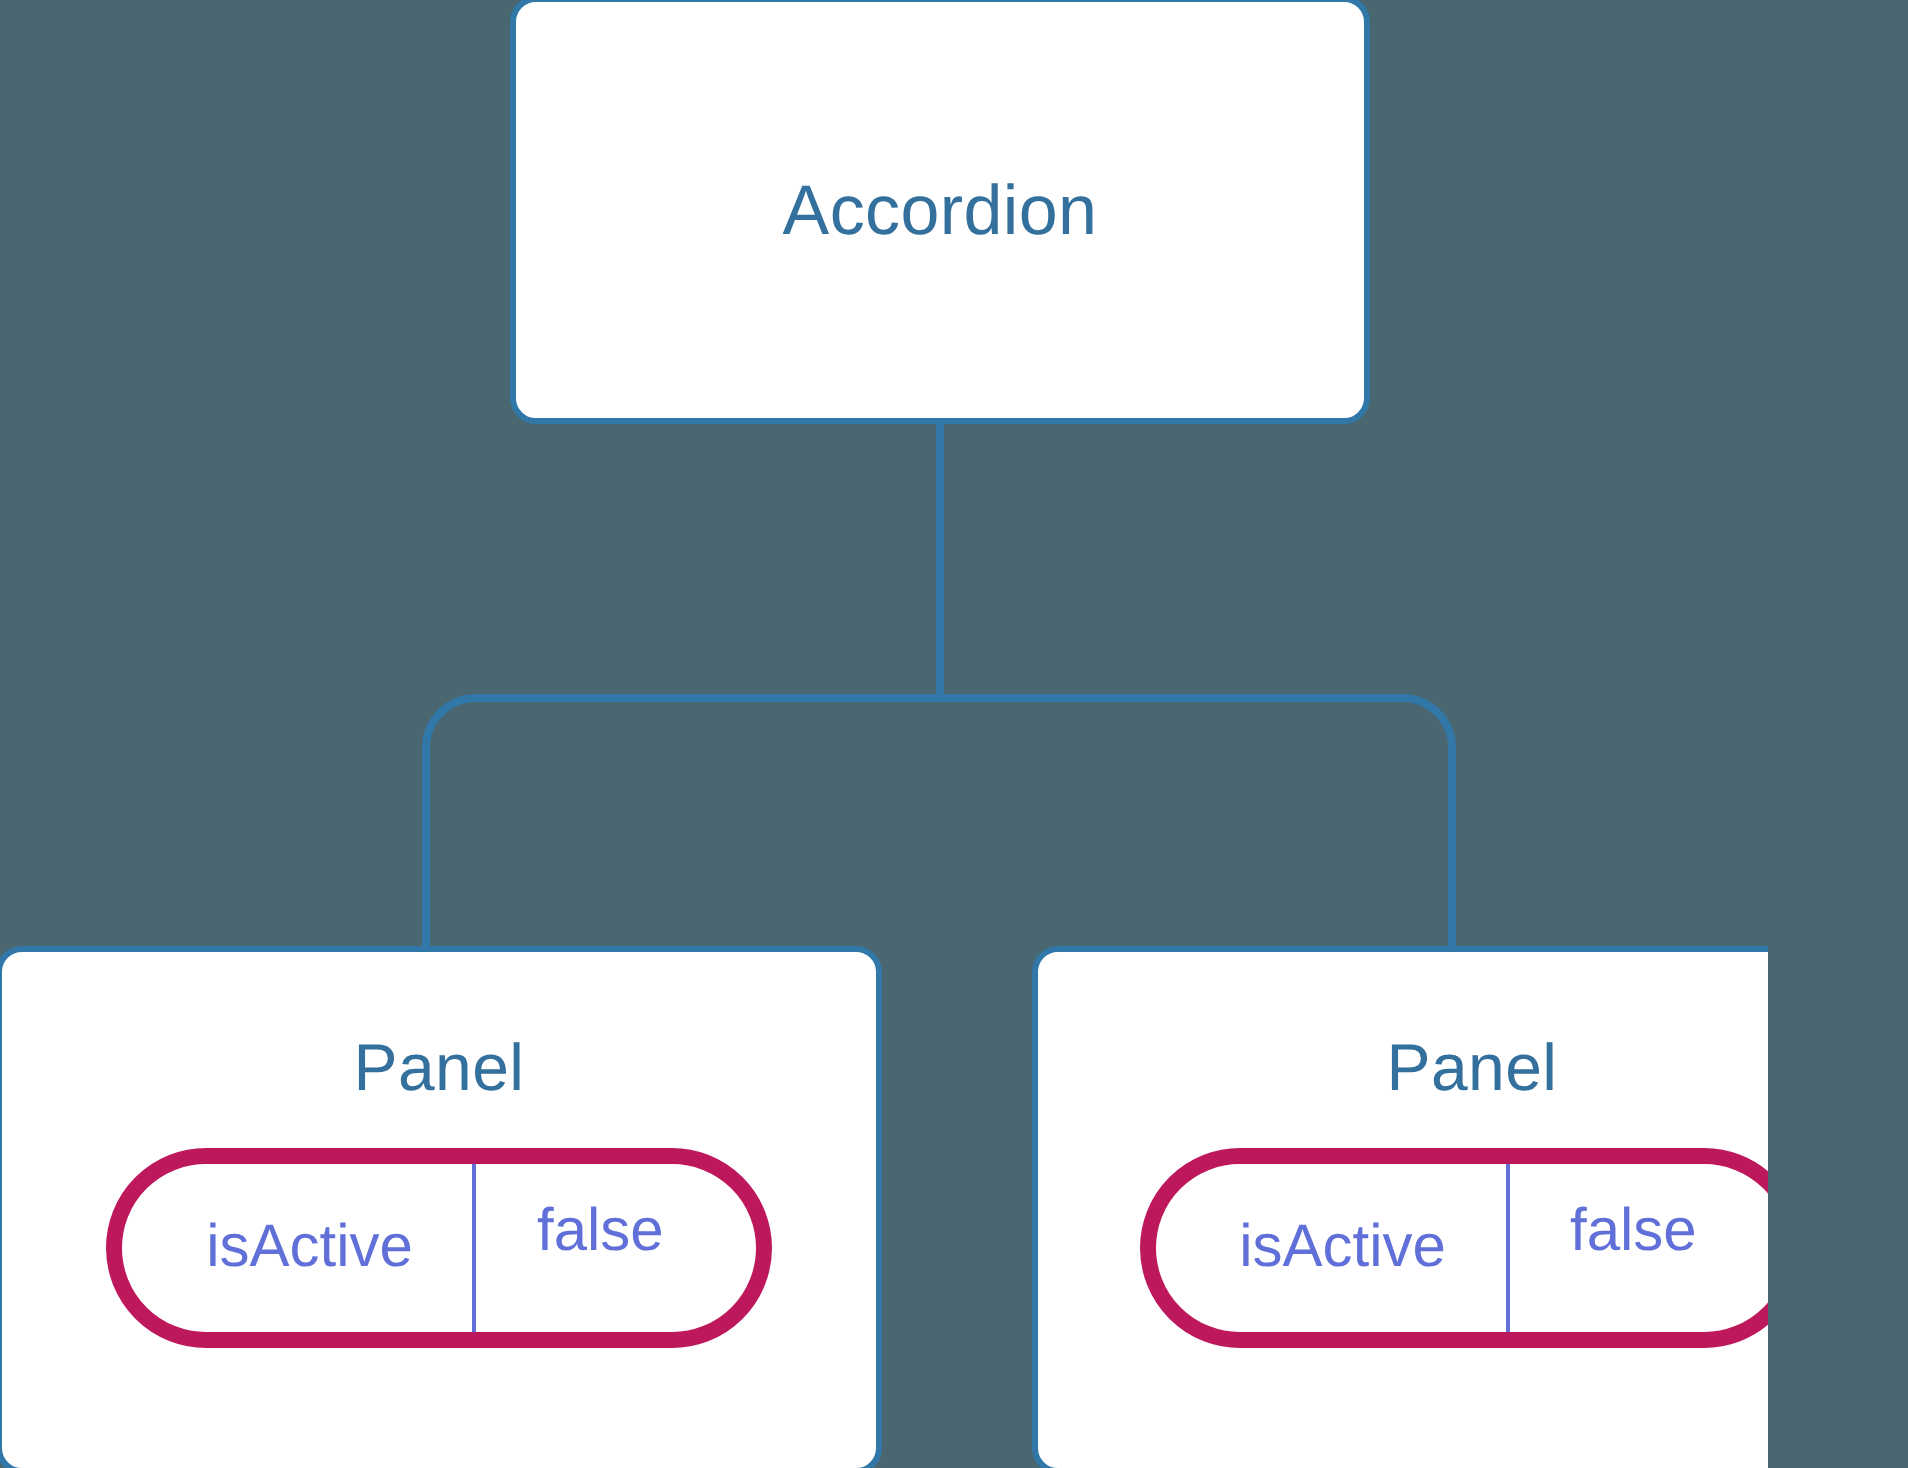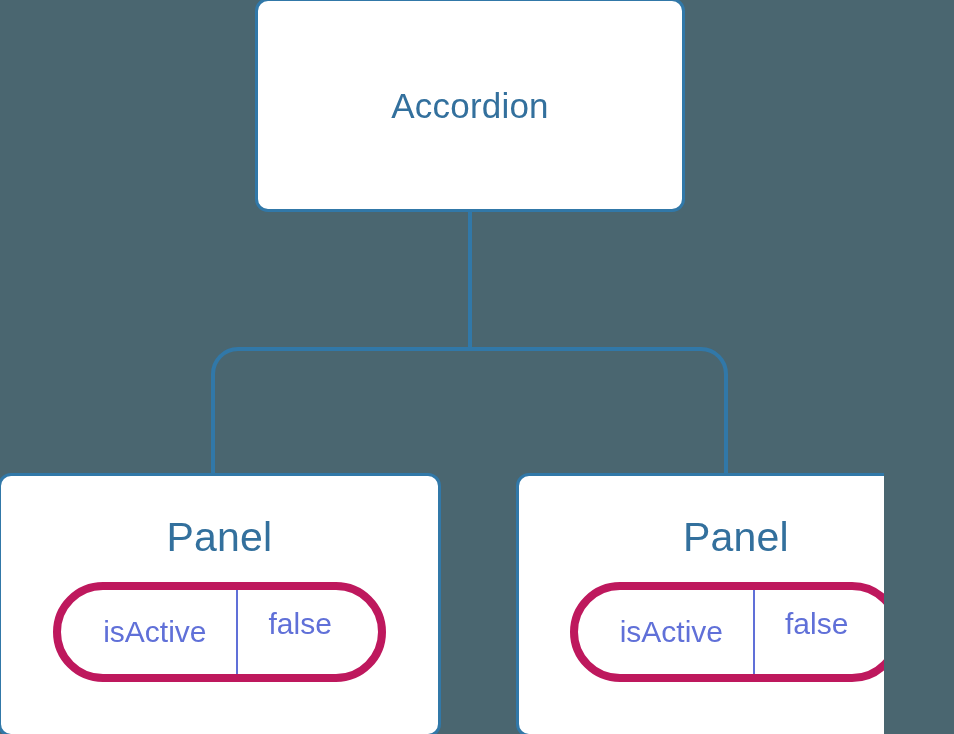--- a/index.html
+++ b/index.html
@@ -53,21 +53,21 @@
     top: 473px;
     height: 264px;
     padding-top: 41px;
   }
 
   .node-child.child-left  { left: -2px;  width: 443px; }
   .node-child.child-right { left: 516px; width: 440px; }
 
   .node-title {
     color: #33709d;
-    font-size: 41px;
+    font-size: 33px;
     line-height: 1;
     letter-spacing: 0.2px;
     white-space: nowrap;
   }
   .node-root .node-title { font-size: 35px; }
 
   
   .state-pill {
     margin-top: 24px;
     height: 100px;

